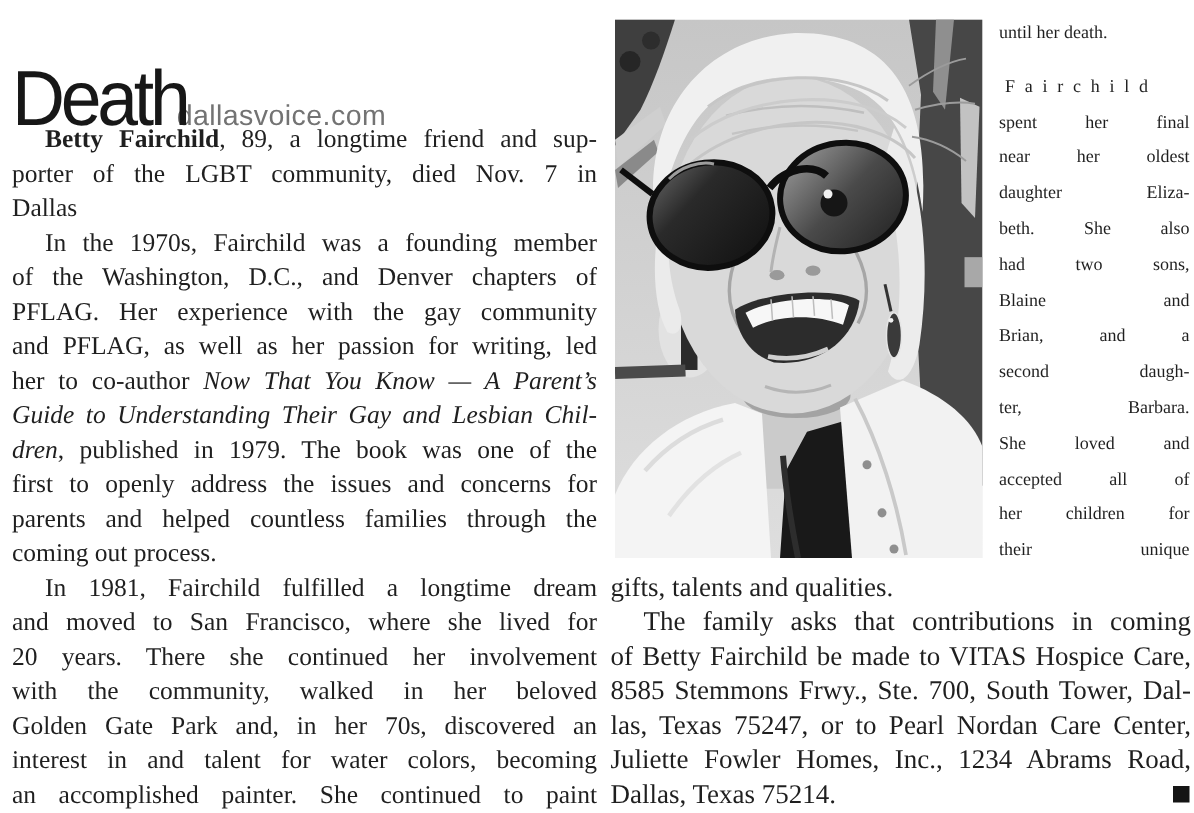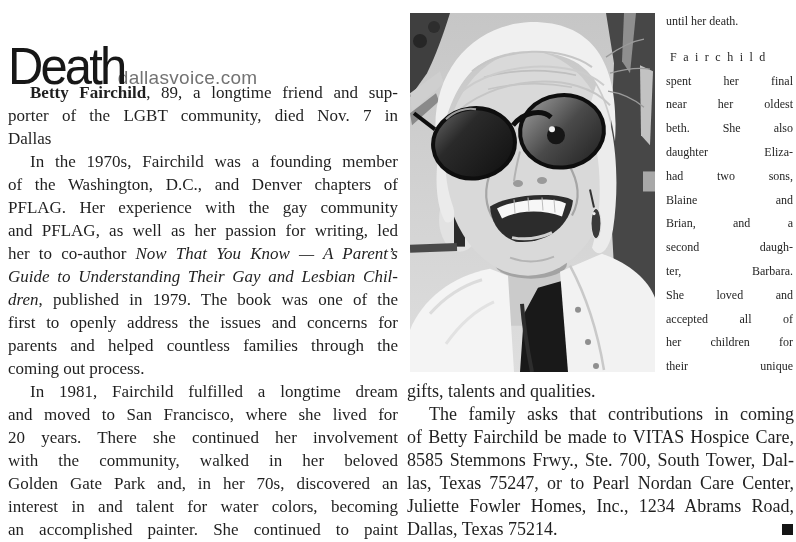--- a/index.html
+++ b/index.html
@@ -181,22 +181,22 @@
         <circle cx="184" cy="200" r="1.6" fill="#f0f0f0"></circle>
       </g>
     </svg>
   </div>
 
   <div class="col col-right" id="col-right">
       <div class="tl"><span>until her death.</span></div>
       <div class="tl ls"><span>Fairchild</span></div>
       <div class="tl just"><span>spent her final</span></div>
       <div class="tl just"><span>near her oldest</span></div>
+      <div class="tl just"><span>daughter Eliza-</span></div>
       <div class="tl just"><span>beth. She also</span></div>
-      <div class="tl just"><span>daughter Eliza-</span></div>
       <div class="tl just"><span>had two sons,</span></div>
       <div class="tl just"><span>Blaine and</span></div>
       <div class="tl just"><span>Brian, and a</span></div>
       <div class="tl just"><span>second daugh-</span></div>
       <div class="tl just"><span>ter, Barbara.</span></div>
       <div class="tl just"><span>She loved and</span></div>
       <div class="tl just"><span>accepted all of</span></div>
       <div class="tl just"><span>her children for</span></div>
       <div class="tl just"><span>their unique</span></div>
     </div>

